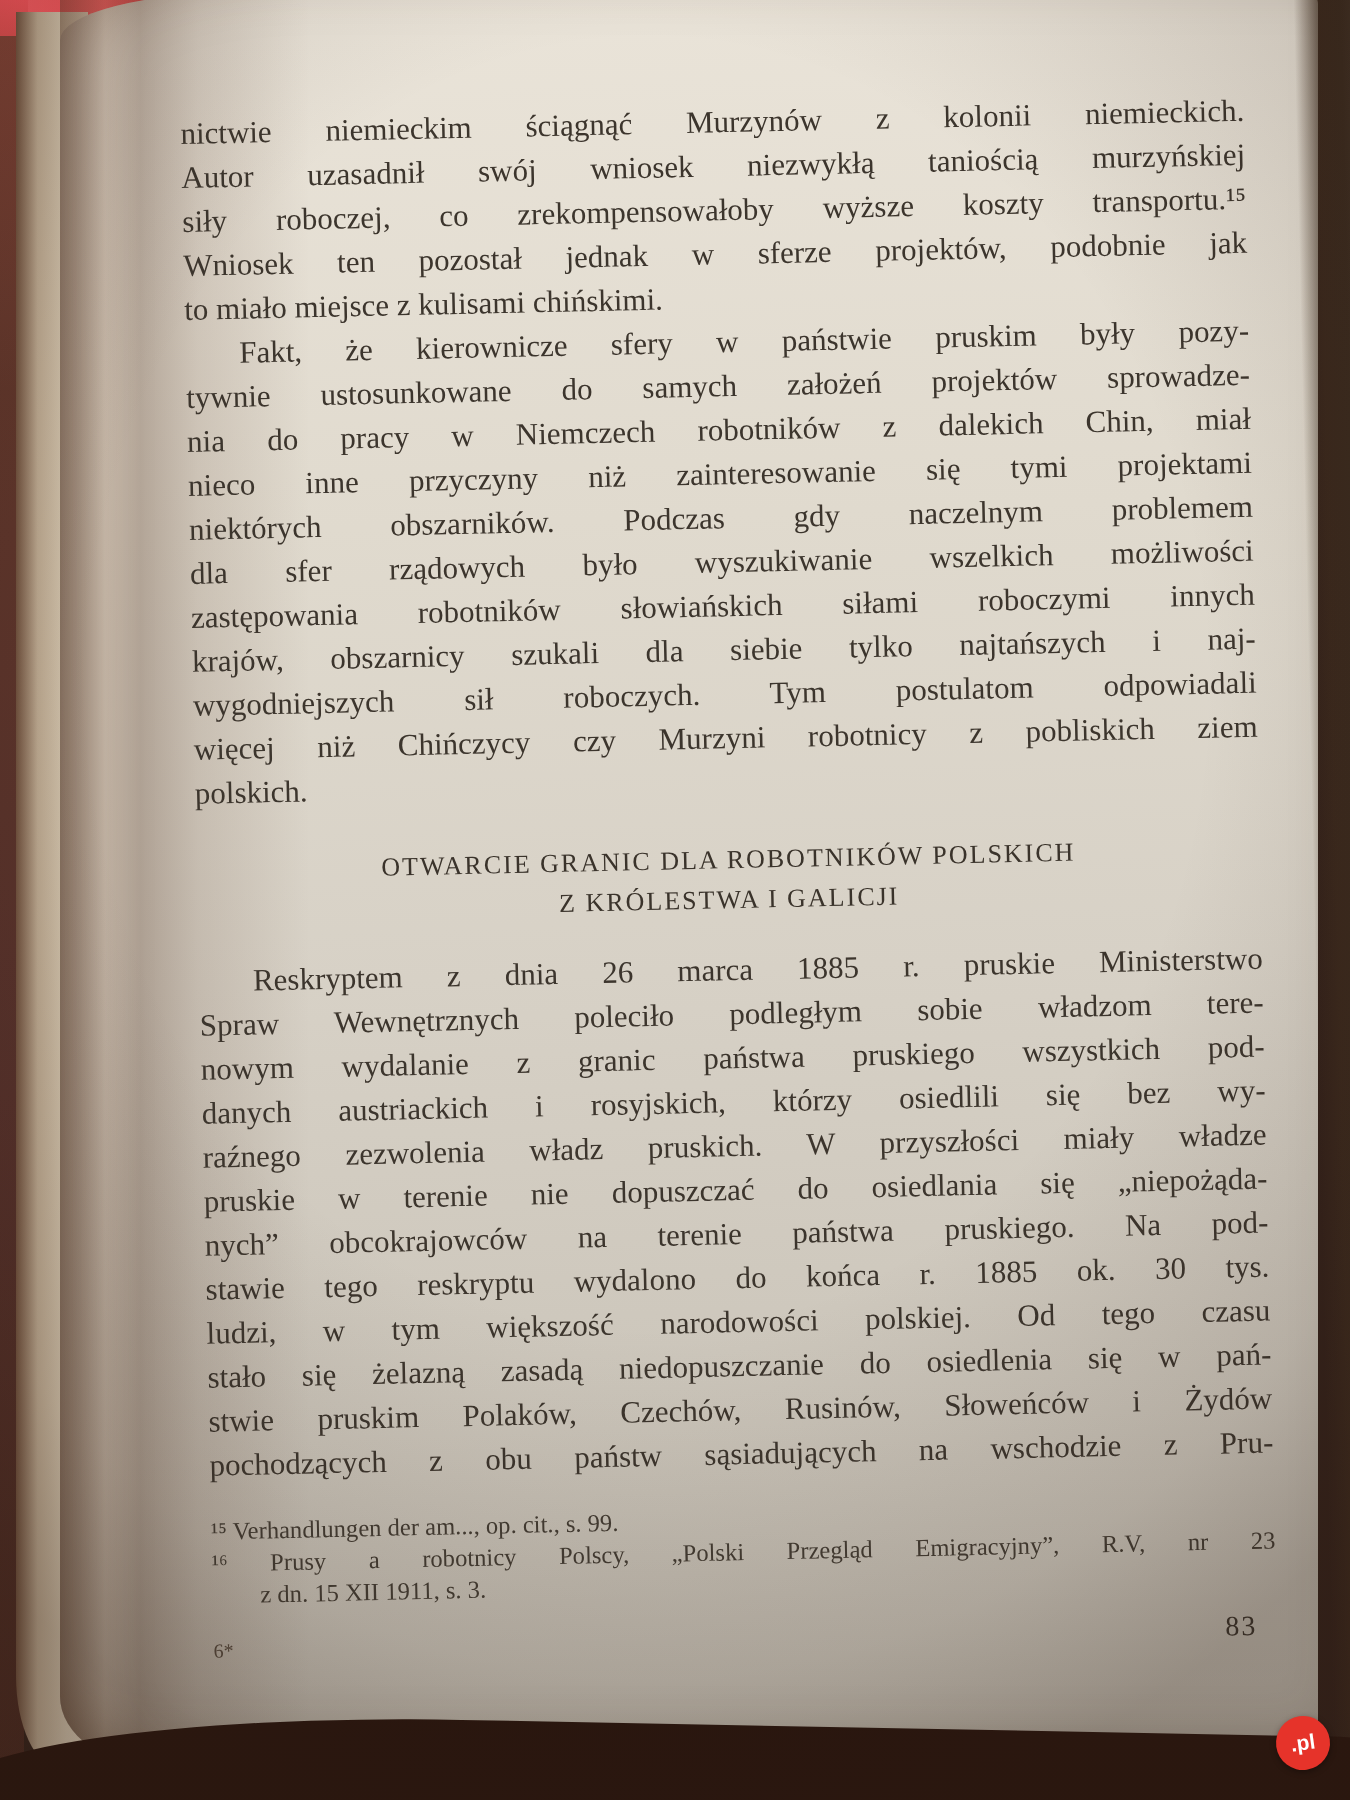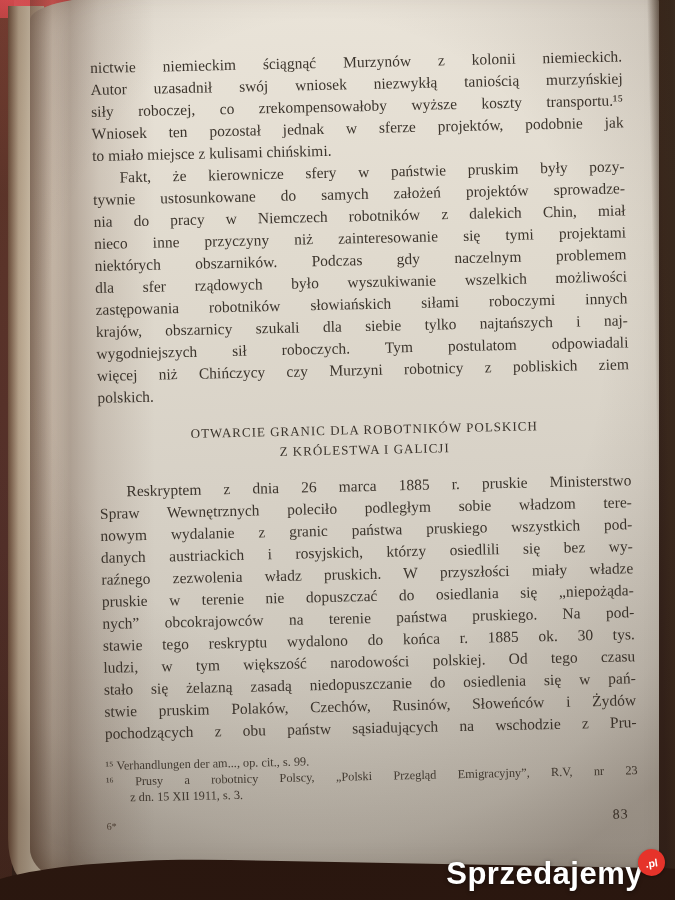--- a/index.html
+++ b/index.html
@@ -138,17 +138,16 @@
       <span class="pageno">83</span>
     </div>
 
   </div>
 
   <div class="right-edge"></div>
   <div class="bottom-shadow"></div>
   <div class="vignette"></div>
 
   <div class="watermark">
-    <span class="wm-text">Sprzedajemy</span>
     <span class="wm-badge">.pl</span>
   </div>
 
 </div>
 
 </body></html>

